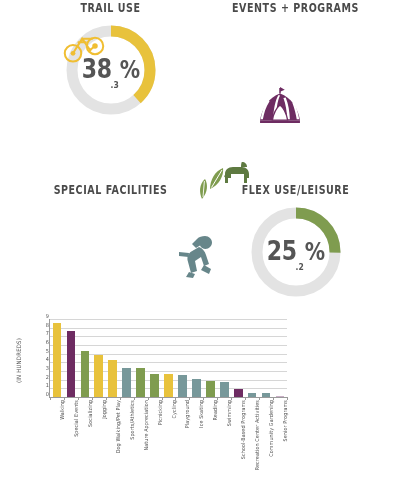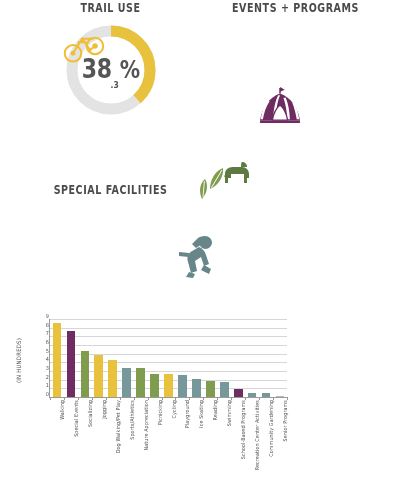--- a/index.html
+++ b/index.html
@@ -241,20 +241,32 @@
     </div>
 
     <div class="donut-cell r0 c1">
       <div class="donut-title">EVENTS + PROGRAMS</div>
     </div>
 
     <div class="donut-cell r1 c0">
       <div class="donut-title">SPECIAL FACILITIES</div>
     </div>
 
+    <div class="donut-cell r1 c1">
+      <div class="donut-title">FLEX USE/LEISURE</div>
+      <div class="donut-wrap">
+        <svg class="donut-svg" viewBox="0 0 100 100">
+          <circle cx="50" cy="50" r="39" fill="none" stroke="#E3E3E3" stroke-width="11"></circle>
+          <circle class="arc" cx="50" cy="50" r="39" fill="none" stroke="#7F9C4F" stroke-width="11" stroke-dasharray="61.75 183.29" transform="rotate(-90 50 50)"></circle>
+        </svg>
+        <div class="donut-center">
+          <div class="pct"><span>25</span><span class="dec">.2</span><span class="sym">%</span></div>
+        </div>
+      </div>
+    </div>
 
     <svg class="deco-icon icon-bike" viewBox="0 0 48 48">
       <g fill="none" stroke="#F0BE32" stroke-width="2.2">
         <circle cx="12" cy="32" r="9"></circle>
         <circle cx="36" cy="24" r="9"></circle>
         <path d="M12 32 L22 16 L31 29 M22 16 L33 16 M36 24 L30 29 M18 20 L26 20" stroke-linecap="round"></path>
       </g>
       <circle cx="36" cy="24" r="3" fill="#F0BE32"></circle>
       <circle cx="12" cy="32" r="2.6" fill="#F0BE32"></circle>
     </svg>

